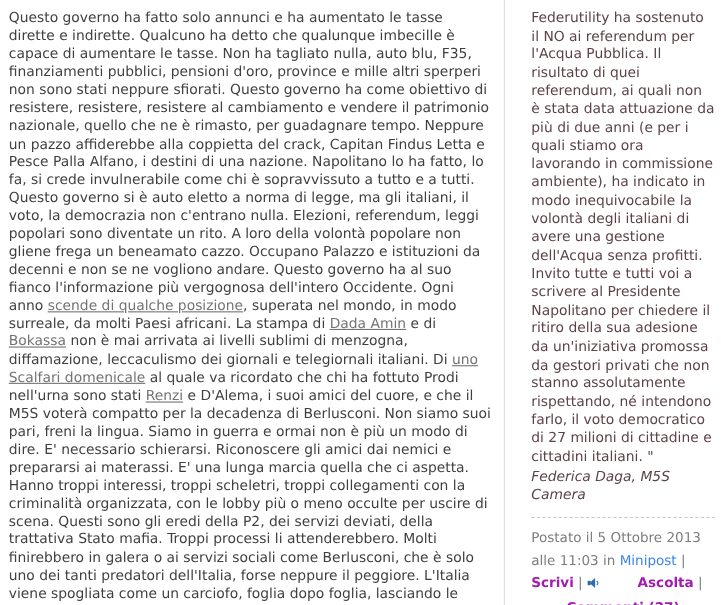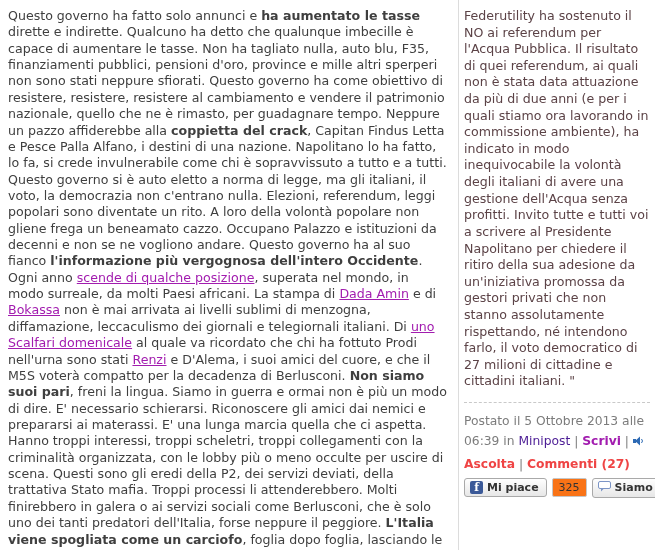--- a/index.html
+++ b/index.html
@@ -1,30 +1,30 @@
 <!DOCTYPE html>
 <html><head>
 <meta charset="utf-8">
 <style>
   html,body{margin:0;padding:0;background:#ffffff;}
   .page{width:655px;height:550px;display:flex;overflow:hidden;background:#fff;font-family:"DejaVu Sans",sans-serif;}
   
   .main{flex:1;padding:8px 10px 8px 8px;font-size:12.6px;line-height:1.3;color:#3f3f3f;text-align:left;}
   .seg-n{}
-  .seg-b{font-weight:bold;margin-top:45px;}
-  .seg-l{color:#a21caf;text-decoration:underline;cursor:pointer;}
+  .seg-b{font-weight:normal;margin-top:45px;}
+  .seg-l{color:#737373;text-decoration:underline;cursor:pointer;}
   
-  .sidebar{width:197px;flex:none;box-sizing:border-box;border-left:1px solid #dcdcdc;padding:8px 5px 6px 5px;font-size:12.6px;color:#7a7a7a;}
+  .sidebar{width:197px;flex:none;box-sizing:border-box;border-left:1px solid #dcdcdc;padding:8px 5px 6px 24px;font-size:12.6px;color:#7a7a7a;}
   .quote{margin:0;color:#5c4347;line-height:1.32;}
   .quote-attr{display:block;font-style:italic;margin-top:2px;color:#5c4347;}
   .divider-dashed{border:0;border-top:1px dashed #c9c9c9;margin:12px 0 8px;}
   .meta{margin:0 0 4px;line-height:1.65;color:#7c7c7c;font-size:12.3px;}
-  .meta-link{color:#4c1d95;text-decoration:none;cursor:pointer;}
+  .meta-link{color:#3b82f6;text-decoration:none;cursor:pointer;}
   .red-link{color:#a21caf;font-weight:bold;text-decoration:none;cursor:pointer;}
-  .dark-link{color:#ef4444;font-weight:bold;text-decoration:none;cursor:pointer;}
+  .dark-link{color:#a21caf;font-weight:bold;text-decoration:none;cursor:pointer;margin-left:32px;}
   .speaker-icon{display:inline-block;vertical-align:-2px;margin-right:2px;}
   .send-friend{display:inline-block;color:#cc0000;font-weight:bold;text-decoration:none;font-size:12.8px;margin:1px 0 7px;cursor:pointer;}
   .fb-row{display:flex;align-items:center;gap:5px;margin:0 0 9px;}
   .fb-btn{display:inline-flex;align-items:center;gap:4px;background:linear-gradient(#fefefe,#e7e7e7);border:1px solid #a9a9a9;border-radius:3px;padding:2px 7px 2px 5px;font-size:11px;color:#333;font-weight:bold;cursor:pointer;white-space:nowrap;}
   .fb-f{display:inline-block;width:13px;height:13px;background:#3b5998;color:#fff;border-radius:2px;font-weight:bold;font-size:11px;line-height:13px;text-align:center;font-family:"DejaVu Serif",serif;}
   .fb-count{border:1px solid #c6c6c6;border-radius:2px;padding:2px 6px;font-size:11px;color:#333;background:#f97316;}
   .bubble-icon{display:inline-block;}
   .tags{margin:0 0 10px;font-size:12.3px;line-height:1.5;color:#7c7c7c;font-style:italic;}
 </style>
 </head>
@@ -33,25 +33,26 @@
 <div class="page">
 
   <div class="main">
     <p style="margin:0;"><span class="seg-n">Questo governo ha fatto solo annunci e </span><span class="seg-b">ha aumentato le tasse</span><span class="seg-n"> dirette e indirette. Qualcuno ha detto che qualunque imbecille è capace di aumentare le tasse. Non ha tagliato nulla, auto blu, F35, finanziamenti pubblici, pensioni d'oro, province e mille altri sperperi non sono stati neppure sfiorati. Questo governo ha come obiettivo di resistere, resistere, resistere al cambiamento e vendere il patrimonio nazionale, quello che ne è rimasto, per guadagnare tempo. Neppure un pazzo affiderebbe alla </span><span class="seg-b">coppietta del crack</span><span class="seg-n">, Capitan Findus Letta e Pesce Palla Alfano, i destini di una nazione. Napolitano lo ha fatto, lo fa, si crede invulnerabile come chi è sopravvissuto a tutto e a tutti. Questo governo si è auto eletto a norma di legge, ma gli italiani, il voto, la democrazia non c'entrano nulla. Elezioni, referendum, leggi popolari sono diventate un rito. A loro della volontà popolare non gliene frega un beneamato cazzo. Occupano Palazzo e istituzioni da decenni e non se ne vogliono andare. Questo governo ha al suo fianco </span><span class="seg-b">l'informazione più vergognosa dell'intero Occidente</span><span class="seg-n">. Ogni anno </span><a class="seg-l">scende di qualche posizione</a><span class="seg-n">, superata nel mondo, in modo surreale, da molti Paesi africani. La stampa di </span><a class="seg-l">Dada Amin</a><span class="seg-n"> e di </span><a class="seg-l">Bokassa</a><span class="seg-n"> non è mai arrivata ai livelli sublimi di menzogna, diffamazione, leccaculismo dei giornali e telegiornali italiani. Di </span><a class="seg-l">uno Scalfari domenicale</a><span class="seg-n"> al quale va ricordato che chi ha fottuto Prodi nell'urna sono stati </span><a class="seg-l">Renzi</a><span class="seg-n"> e D'Alema, i suoi amici del cuore, e che il M5S voterà compatto per la decadenza di Berlusconi. </span><span class="seg-b">Non siamo suoi pari</span><span class="seg-n">, freni la lingua. Siamo in guerra e ormai non è più un modo di dire. E' necessario schierarsi. Riconoscere gli amici dai nemici e prepararsi ai materassi. E' una lunga marcia quella che ci aspetta. Hanno troppi interessi, troppi scheletri, troppi collegamenti con la criminalità organizzata, con le lobby più o meno occulte per uscire di scena. Questi sono gli eredi della P2, dei servizi deviati, della trattativa Stato mafia. Troppi processi li attenderebbero. Molti finirebbero in galera o ai servizi sociali come Berlusconi, che è solo uno dei tanti predatori dell'Italia, forse neppure il peggiore. </span><span class="seg-b">L'Italia viene spogliata come un carciofo</span><span class="seg-n">, foglia dopo foglia, lasciando le famiglie nell'indigenza. In una settimana hanno licenziato due amministratori delegati, </span></p>
   </div>
 
   <div class="sidebar">
 
     <blockquote class="quote">
       <span>Federutility ha sostenuto il NO ai referendum per l'Acqua Pubblica. Il risultato di quei referendum, ai quali non è stata data attuazione da più di due anni (e per i quali stiamo ora lavorando in commissione ambiente), ha indicato in modo inequivocabile la volontà degli italiani di avere una gestione dell'Acqua senza profitti. Invito tutte e tutti voi a scrivere al Presidente Napolitano per chiedere il ritiro della sua adesione da un'iniziativa promossa da gestori privati che non stanno assolutamente rispettando, né intendono farlo, il voto democratico di 27 milioni di cittadine e cittadini italiani. "</span>
+      <span class="quote-attr">Federica Daga, M5S Camera</span>
     </blockquote>
 
     <hr class="divider-dashed">
 
-    <p class="meta"><span>Postato il 5 Ottobre 2013 alle 06:39 in </span><a class="meta-link">Minipost</a><span> | </span><a class="red-link">Scrivi</a><span> | </span><span class="speaker-icon"><svg width="12" height="12" viewBox="0 0 12 12">
+    <p class="meta"><span>Postato il 5 Ottobre 2013 alle 11:03 in </span><a class="meta-link">Minipost</a><span> | </span><a class="red-link">Scrivi</a><span> | </span><span class="speaker-icon"><svg width="12" height="12" viewBox="0 0 12 12">
             <rect x="0" y="4" width="3" height="4" fill="#2d6ab4"></rect>
             <polygon points="2,6 7,1.5 7,10.5" fill="#2d6ab4"></polygon>
             <path d="M8.5 4 q2 2 0 4" stroke="#2d6ab4" stroke-width="1" fill="none"></path>
           </svg></span><a class="dark-link">Ascolta</a><span> | </span><a class="dark-link">Commenti (27)</a></p>
 
 
     <div class="fb-row">
       <span class="fb-btn">
           <span class="fb-f">f</span>
           <span>Mi piace</span>

